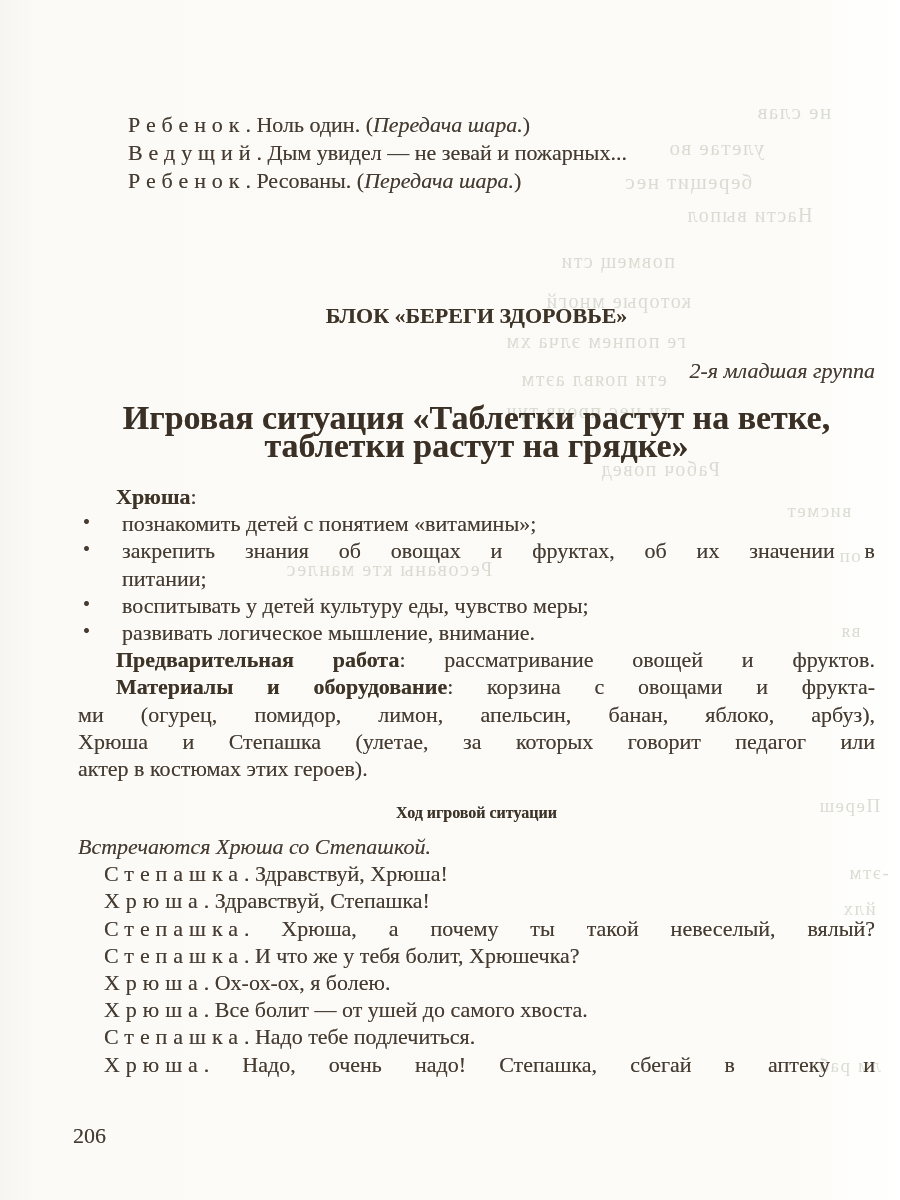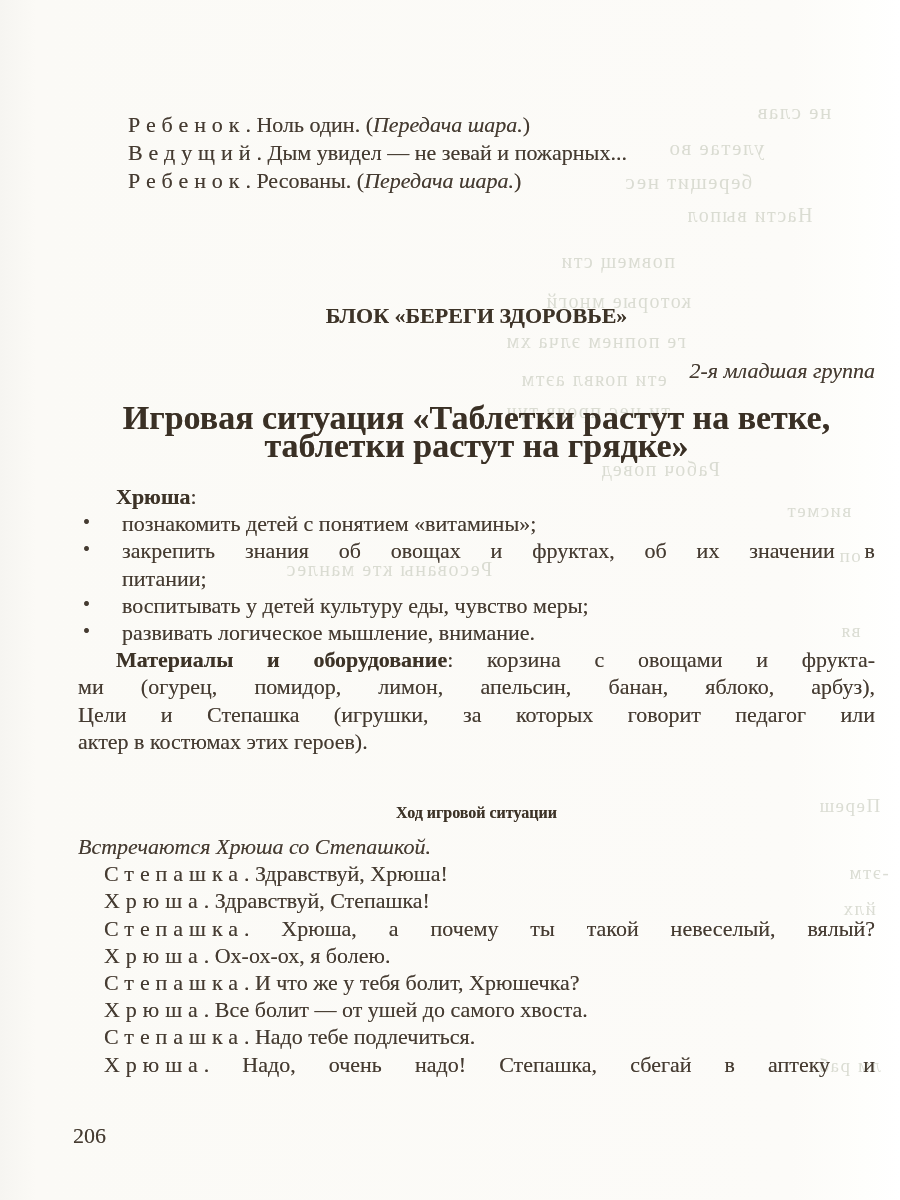--- a/index.html
+++ b/index.html
@@ -91,35 +91,36 @@
 
     <h1 class="sec" id="main-title" style="margin:0;"><span>Игровая ситуация «Таблетки растут на ветке,</span><br><span>таблетки растут на грядке»</span></h1>
 
     <div class="sec" id="sec-body">
         <div class="line indent"><span class="part b">Хрюша</span><span class="part">:</span></div>
         <div class="line bullet"><span class="part dot">•</span><span class="part">познакомить детей с понятием «витамины»;</span></div>
         <div class="line bullet stretch"><span class="part dot">•</span><span class="part">закрепить знания об овощах и фруктах, об их значении в</span></div>
         <div class="line hang"><span class="part">питании;</span></div>
         <div class="line bullet"><span class="part dot">•</span><span class="part">воспитывать у детей культуру еды, чувство меры;</span></div>
         <div class="line bullet"><span class="part dot">•</span><span class="part">развивать логическое мышление, внимание.</span></div>
+        <div class="line indent stretch"><span class="part b">Предварительная работа</span><span class="part">: рассматривание овощей и фруктов.</span></div>
         <div class="line indent stretch"><span class="part b">Материалы и оборудование</span><span class="part">: корзина с овощами и фрукта-</span></div>
         <div class="line flush stretch"><span class="part">ми (огурец, помидор, лимон, апельсин, банан, яблоко, арбуз),</span></div>
-        <div class="line flush stretch"><span class="part">Цели и Степашка (игрушки, за которых говорит педагог или</span></div>
+        <div class="line flush stretch"><span class="part">Хрюша и Степашка (улетае, за которых говорит педагог или</span></div>
         <div class="line flush"><span class="part">актер в костюмах этих героев).</span></div>
       </div>
 
     <h3 class="sec" id="hod-header" style="margin:0;">Ход игровой ситуации</h3>
 
     <div class="sec" id="sec-scenario">
         <div class="line flush"><span class="part i">Встречаются Хрюша со Степашкой.</span></div>
         <div class="line dial"><span class="part sp">Степашка</span><span class="part">. Здравствуй, Хрюша!</span></div>
         <div class="line dial"><span class="part sp">Хрюша</span><span class="part">. Здравствуй, Степашка!</span></div>
         <div class="line dial stretch"><span class="part sp">Степашка</span><span class="part">. Хрюша, а почему ты такой невеселый, вялый?</span></div>
+        <div class="line dial"><span class="part sp">Степашка</span><span class="part">. И что же у тебя болит, Хрюшечка?</span></div>
         <div class="line dial"><span class="part sp">Хрюша</span><span class="part">. Ох-ох-ох, я болею.</span></div>
-        <div class="line dial"><span class="part sp">Степашка</span><span class="part">. И что же у тебя болит, Хрюшечка?</span></div>
         <div class="line dial"><span class="part sp">Хрюша</span><span class="part">. Все болит — от ушей до самого хвоста.</span></div>
         <div class="line dial"><span class="part sp">Степашка</span><span class="part">. Надо тебе подлечиться.</span></div>
         <div class="line dial stretch"><span class="part sp">Хрюша</span><span class="part">. Надо, очень надо! Степашка, сбегай в аптеку и</span></div>
       </div>
 
   </div>
 
   <div id="page-number" class="txt">206</div>
 
 </div>

